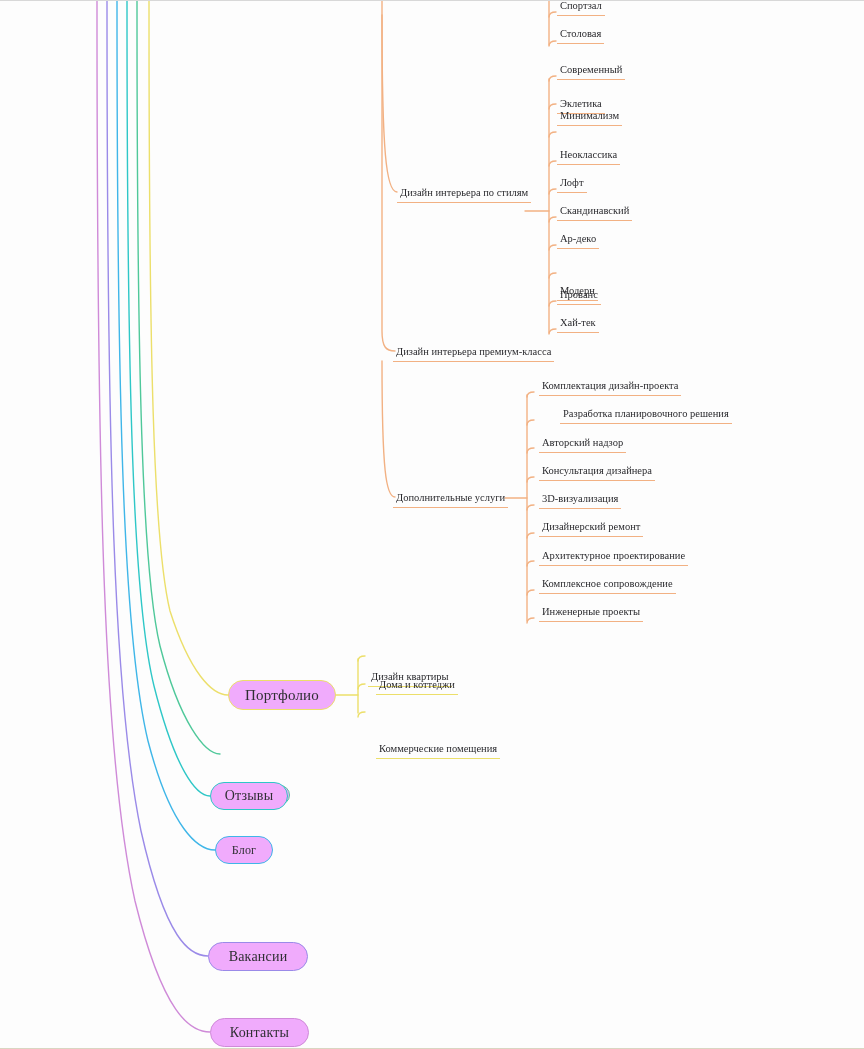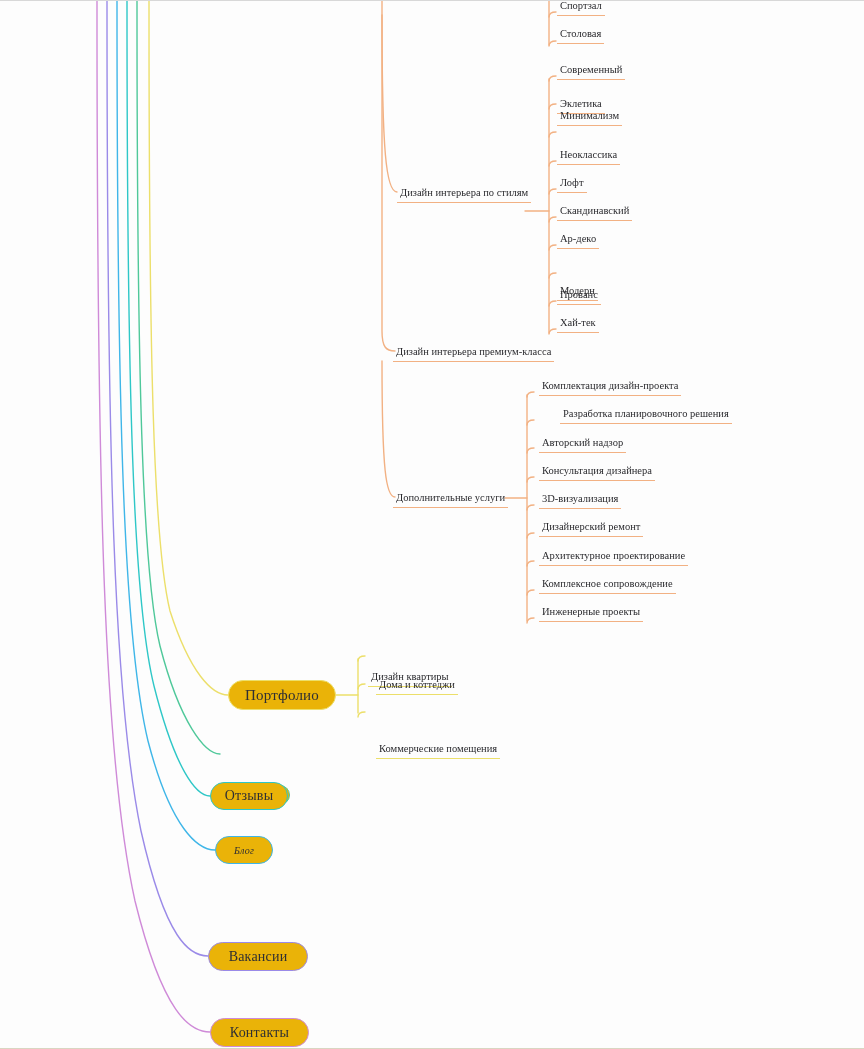--- a/index.html
+++ b/index.html
@@ -19,21 +19,21 @@
   }
   svg.links{
     position:absolute;left:0;top:0;
     width:864px;height:1049px;
     pointer-events:none;
   }
   
   .pill{
     position:absolute;
     display:flex;align-items:center;justify-content:center;
-    background:#eab308;
+    background:#f0abfc;
     border:1.3px solid #cfcfcf;
     border-radius:999px;
     font-size:15px;
     color:#2f2f33;
     letter-spacing:.2px;
     white-space:nowrap;
     box-sizing:border-box;
     cursor:pointer;
   }
   
@@ -158,21 +158,21 @@
   <div class="uline yellow" style="left:368px;top:649px;margin-top:20px;">Дизайн квартиры</div>
   <div class="uline yellow" style="left:376px;top:677px;">Дома и коттеджи</div>
   <div class="uline yellow" style="left:376px;top:705px;margin-top:36px;">Коммерческие помещения</div>
 
   <div class="pill" style="left:228px;top:679px;width:108px;height:30px;border-color:#ecdf6a;font-size:15px;">Портфолио</div>
 
   <div class="pill" style="left:220px;top:739px;width:70px;height:20px;border-color:#4fc89a;font-size:14px;margin-top:45px;">Цены</div>
 
   <div class="pill" style="left:210px;top:781px;width:78px;height:28px;border-color:#2ec7c7;font-size:14px;">Отзывы</div>
 
-  <div class="pill" style="left:215px;top:835px;width:58px;height:28px;border-color:#3fb6e8;font-size:10px;font-style:italic;">Блог</div>
+  <div class="pill" style="left:215px;top:835px;width:58px;height:28px;border-color:#3fb6e8;font-size:12px;">Блог</div>
 
   <div class="pill" style="left:208px;top:941px;width:100px;height:29px;border-color:#9a8ae8;font-size:14px;">Вакансии</div>
 
   <div class="pill" style="left:210px;top:1017px;width:99px;height:29px;border-color:#cf8ad8;font-size:14px;">Контакты</div>
 
   <div class="bottomline"></div>
 
 </div>
 
 </body></html>

